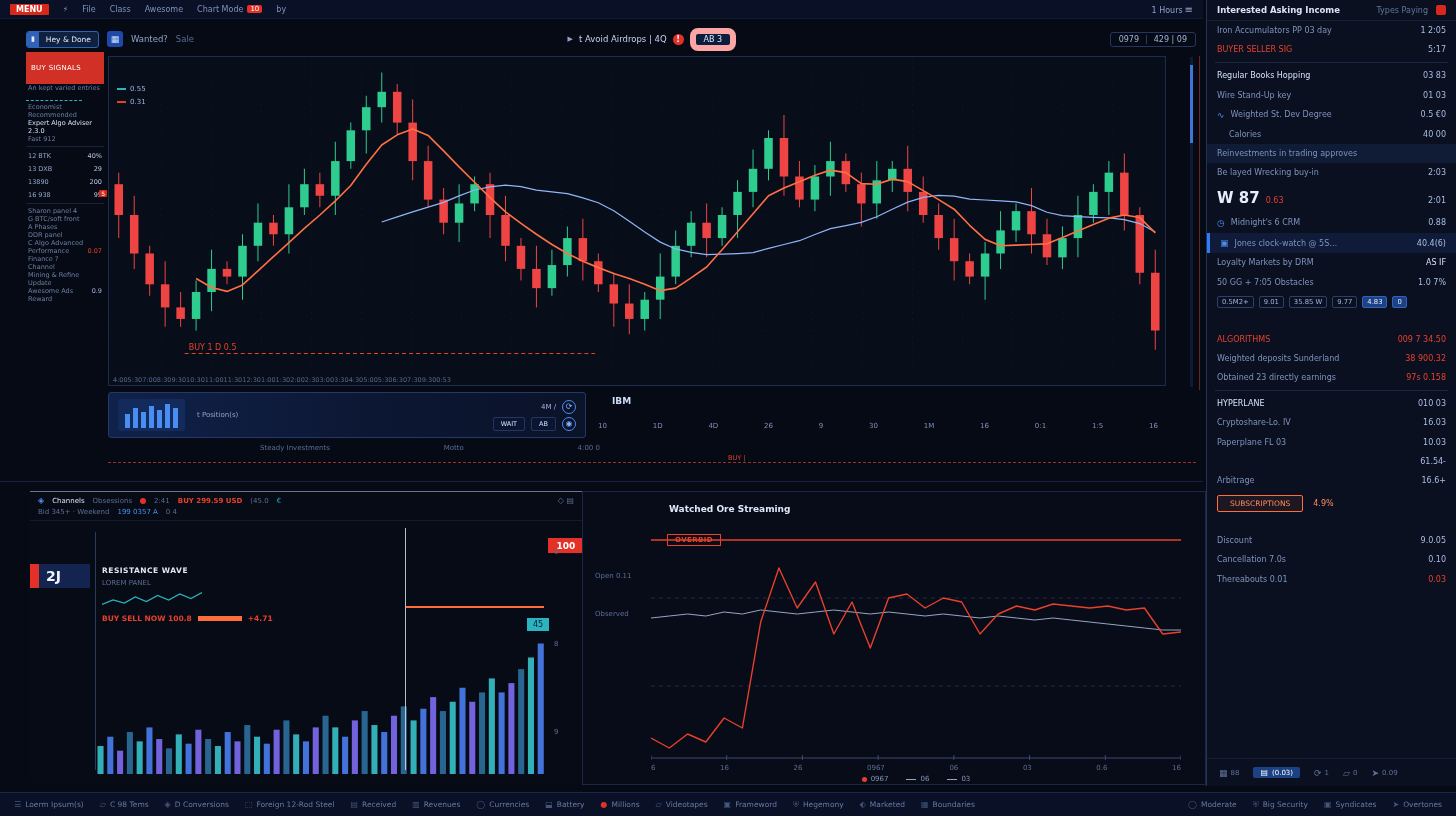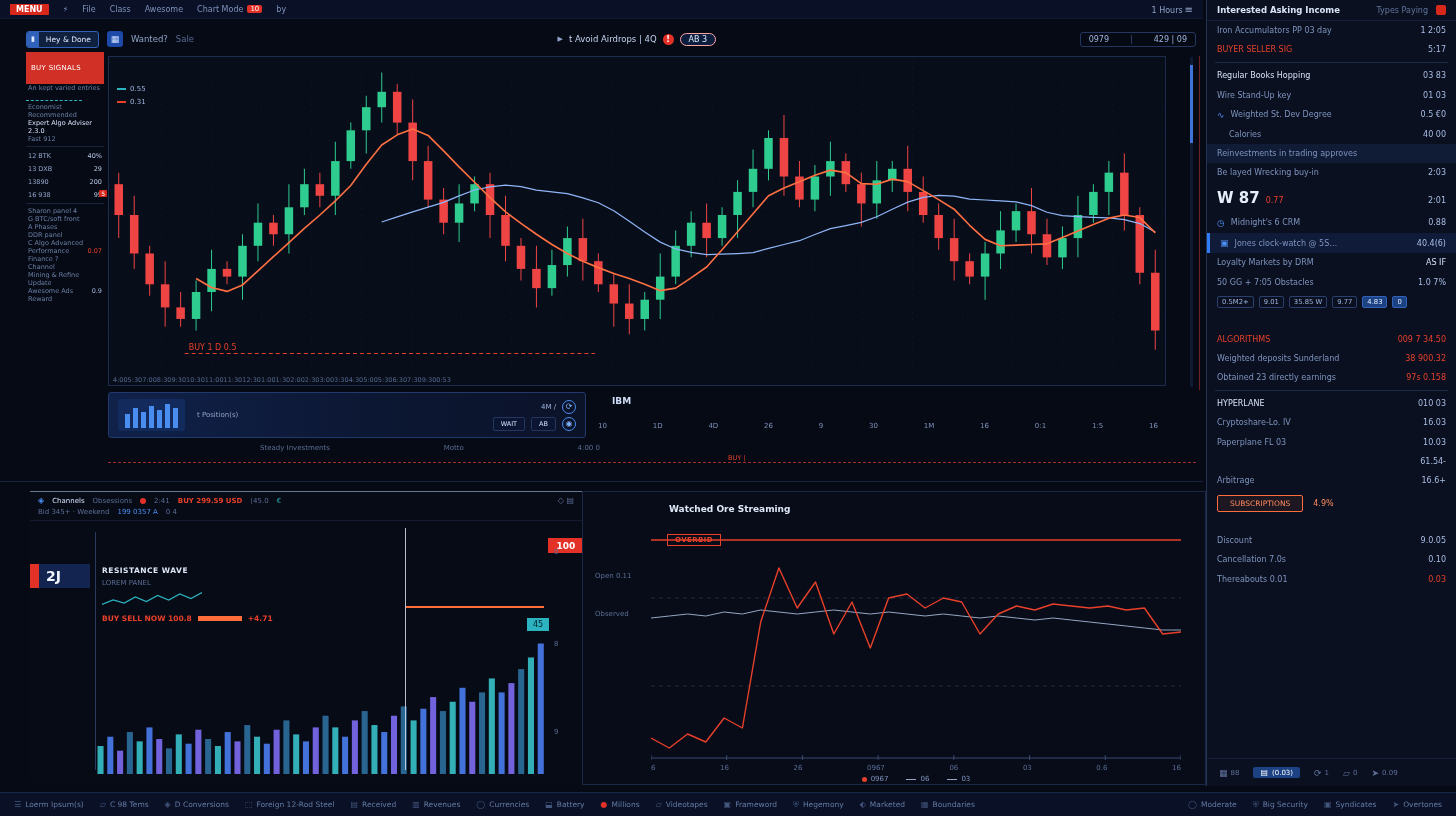--- a/index.html
+++ b/index.html
@@ -20,22 +20,22 @@
 .toolbar{position:absolute;left:26px;top:27px;width:1170px;height:24px;display:flex;align-items:center;gap:8px;font-size:8.5px}
 .tb-btn{display:flex;align-items:center;height:17px;border:1px solid #2f62b8;border-radius:3px;overflow:hidden;font-size:7.5px;color:#dfe9fc;background:#10213f}
 .tb-btn .seg{background:#2f62b8;align-self:stretch;display:flex;align-items:center;padding:0 4px;font-size:7px}
 .tb-btn .lbl{padding:0 7px}
 .tb-ic{width:16px;height:16px;background:#1d49a8;border-radius:3px;color:#cfe0ff;font-size:9px;display:flex;align-items:center;justify-content:center}
 .tb-label{color:#8fa3c8}
 .tb-label.dim{color:#5a6d94}
 .tb-center{margin-left:auto;display:flex;align-items:center;gap:6px;color:#c3d2ee}
 .caret{color:#8fa3c8;font-size:7px}
 .alert-ic{width:11px;height:11px;border-radius:50%;background:#e33127;color:#fff;font-size:8px;display:flex;align-items:center;justify-content:center;font-weight:bold}
-.tb-pill{background:#0d1d3d;border:1px solid #fca5a5;border-radius:8px;padding:1px 8px;font-size:8px;color:#dfe9fc}
-.tb-right{margin-left:auto;display:flex;gap:21px;border:1px solid #24365f;padding:2px 8px;border-radius:3px;font-size:8px;color:#9fb4dc}
+.tb-pill{background:#0d1d3d;border:6px solid #fca5a5;border-radius:8px;padding:1px 8px;font-size:8px;color:#dfe9fc}
+.tb-right{margin-left:auto;display:flex;gap:6px;border:1px solid #24365f;padding:2px 8px;border-radius:3px;font-size:8px;color:#9fb4dc}
 .tb-right .sep{color:#3d5178}
 
 
 .sidebar{position:absolute;left:26px;top:52px;width:78px;height:412px;font-size:6.5px}
 .sb-header{background:#d03025;color:#fff;font-weight:normal;font-size:7px;height:32px;display:flex;align-items:center;padding:16px 5px;letter-spacing:.3px}
 .sb-item{display:flex;justify-content:space-between;align-items:center;padding:0 2px;color:#6b7fa6}
 .sb-item.bright{color:#c8d6f2}
 .sb-val{color:#9fb4dc}
 .sb-val.red{color:#e8402a}
 .sb-spark{height:7px;border-bottom:1px dashed #2bb3c0;width:72%;margin:2px 0}
@@ -720,21 +720,21 @@
       </div>
       <div class="rp-row rp-band" data-interactable="true">
         <span data-interactable="false">Reinvestments in trading approves</span>
       </div>
       <div class="rp-row" data-interactable="true">
         <span data-interactable="false">Be layed Wrecking buy-in</span>
         <span class="v " data-interactable="false">2:03</span>
       </div>
       <div class="rp-big" data-interactable="true">
         <span class="big" data-interactable="false">W 87</span>
-        <span class="sup" data-interactable="false">0.77</span>
+        <span class="sup" data-interactable="false">0.63</span>
         <span class="v" data-interactable="false">2:01</span>
       </div>
       <div class="rp-row" data-interactable="true">
         <span class="rp-ic" data-interactable="false">◷</span>
         <span data-interactable="false">Midnight's 6 CRM</span>
         <span class="v " data-interactable="false">0.88</span>
       </div>
       <div class="rp-row rp-selected" data-interactable="true">
         <span class="rp-ic" data-interactable="false">▣</span>
         <span data-interactable="false">Jones clock-watch @ 5S…</span>

